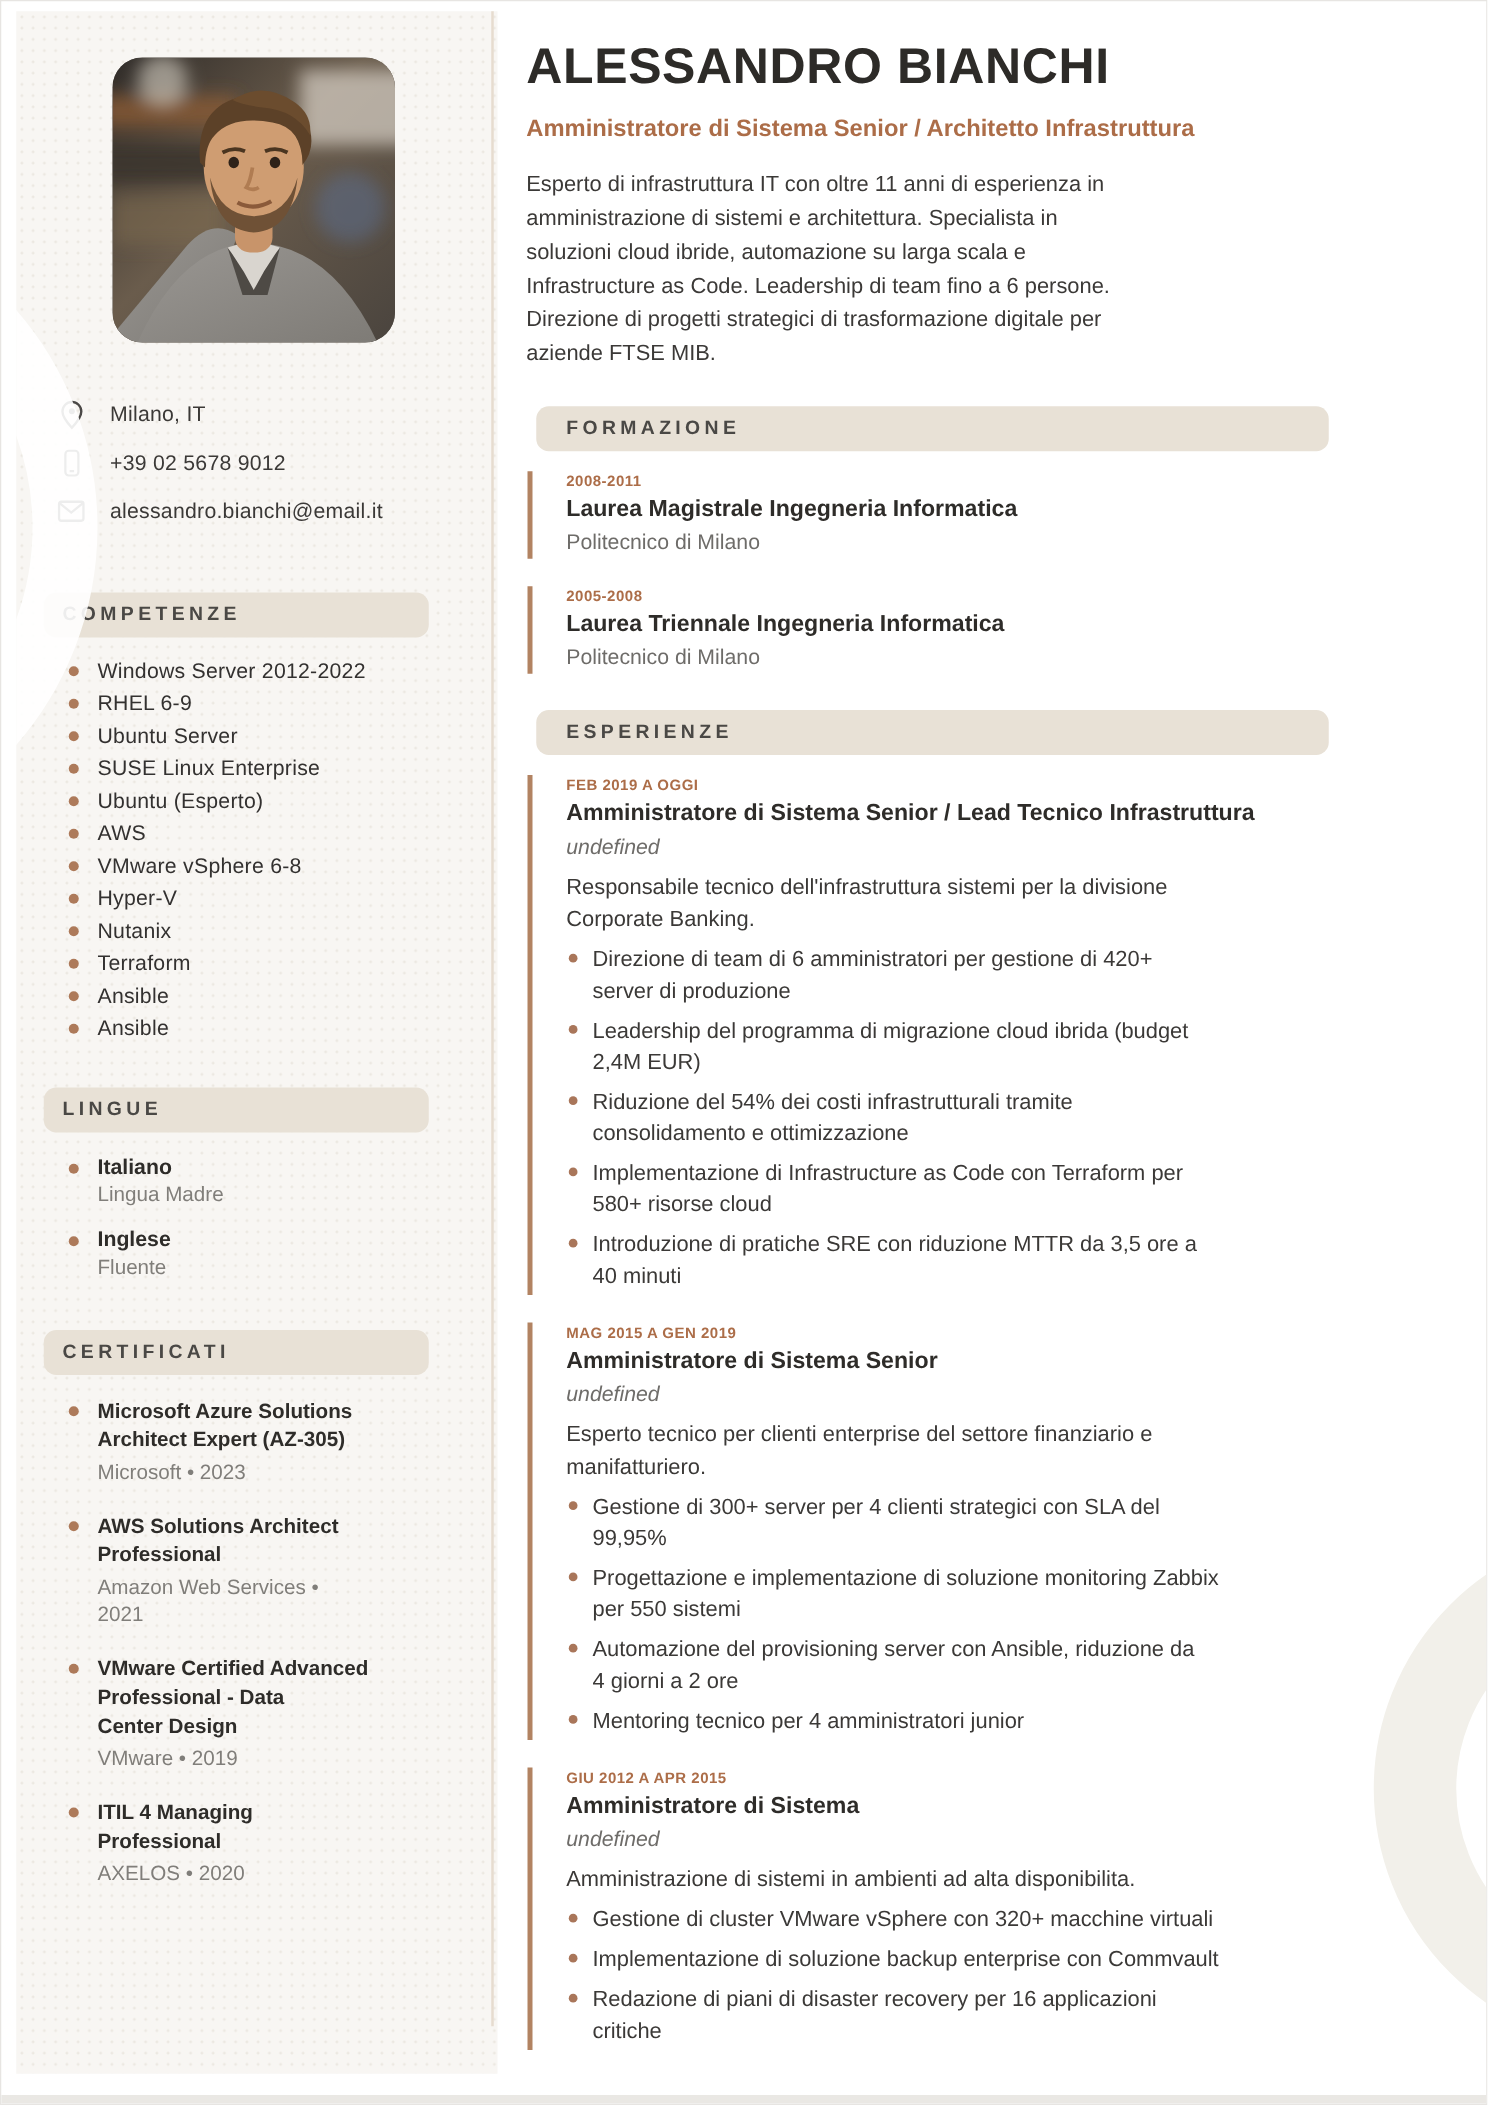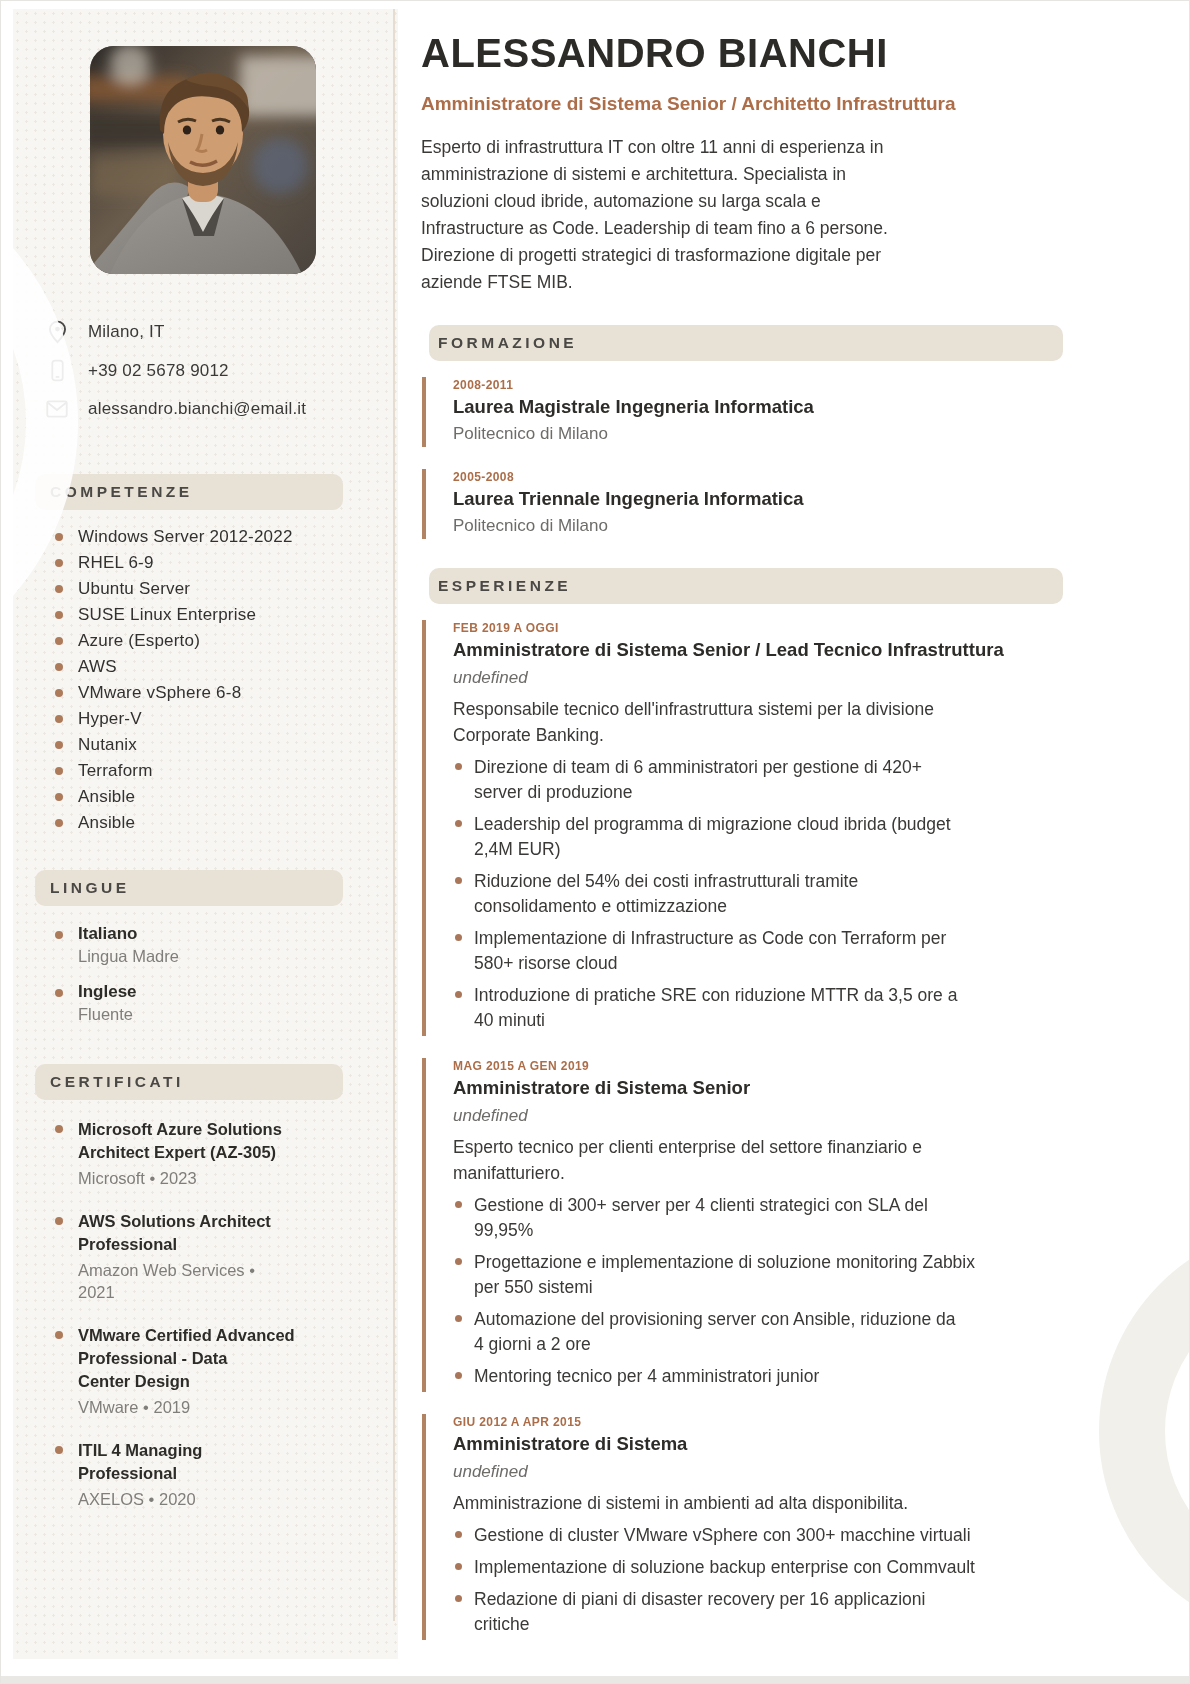--- a/index.html
+++ b/index.html
@@ -81,21 +81,21 @@
   .name {
     font-size:40px; font-weight:bold; color:#2d2b28; letter-spacing:0.5px;
   }
   .job-title { margin-top:17px; font-size:19px; font-weight:bold; color:#ac6d48; }
   .summary {
     margin-top:19px; font-size:17.5px; line-height:27px; color:#3b3937;
     white-space:pre-line;
   }
   .main-pill {
     margin:29px 0 0 8px; width:634px; height:36px; line-height:36px;
-    background:#e8e1d6; border-radius:10px; padding-left:9px;
+    background:#e8e1d6; border-radius:10px; padding-left:24px;
     font-size:15.5px; font-weight:bold; letter-spacing:3.5px; color:#4a4845;
   }
   .entry {
     margin:16px 0 10px 1px; border-left:4px solid #b28362;
     padding:1px 0 3px 27px;
   }
   .entry + .entry { margin-top:22px; }
   .period { font-size:12px; font-weight:bold; color:#ac6d48; letter-spacing:0.4px; }
   .entry-title { font-size:18.5px; font-weight:bold; color:#2e2c29; margin-top:4px; }
   .entry-org { font-size:17px; color:#6e6c69; margin-top:6px; }
@@ -204,21 +204,21 @@
         <span class="ctext">alessandro.bianchi@email.it</span>
       </div>
     </div>
 
     <div class="side-pill pill-competenze">COMPETENZE</div>
     <ul class="skill-list">
       <li>Windows Server 2012-2022</li>
       <li>RHEL 6-9</li>
       <li>Ubuntu Server</li>
       <li>SUSE Linux Enterprise</li>
-      <li>Azure (Esperto)</li>
+      <li>Ubuntu (Esperto)</li>
       <li>AWS</li>
       <li>VMware vSphere 6-8</li>
       <li>Hyper-V</li>
       <li>Nutanix</li>
       <li>Terraform</li>
       <li>Ansible</li>
       <li>Ansible</li>
     </ul>
 
     <div class="side-pill pill-lingue">LINGUE</div>
@@ -319,21 +319,21 @@
         <li>Mentoring tecnico per 4 amministratori junior</li>
       </ul>
     </section>
 
     <section class="entry">
       <div class="period">GIU 2012 A APR 2015</div>
       <div class="entry-title">Amministratore di Sistema</div>
       <div class="entry-company">undefined</div>
       <div class="entry-desc">Amministrazione di sistemi in ambienti ad alta disponibilita.</div>
       <ul class="exp-bullets">
-        <li>Gestione di cluster VMware vSphere con 300+ macchine virtuali</li>
+        <li>Gestione di cluster VMware vSphere con 320+ macchine virtuali</li>
         <li>Implementazione di soluzione backup enterprise con Commvault</li>
         <li>Redazione di piani di disaster recovery per 16 applicazioni
 critiche</li>
       </ul>
     </section>
   </main>
 
   <div class="page-bottom-strip"></div>
 </div>
 

